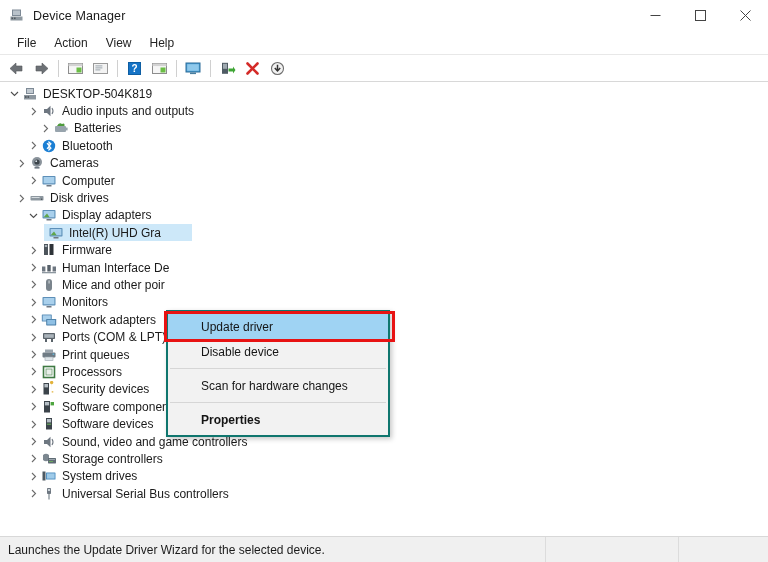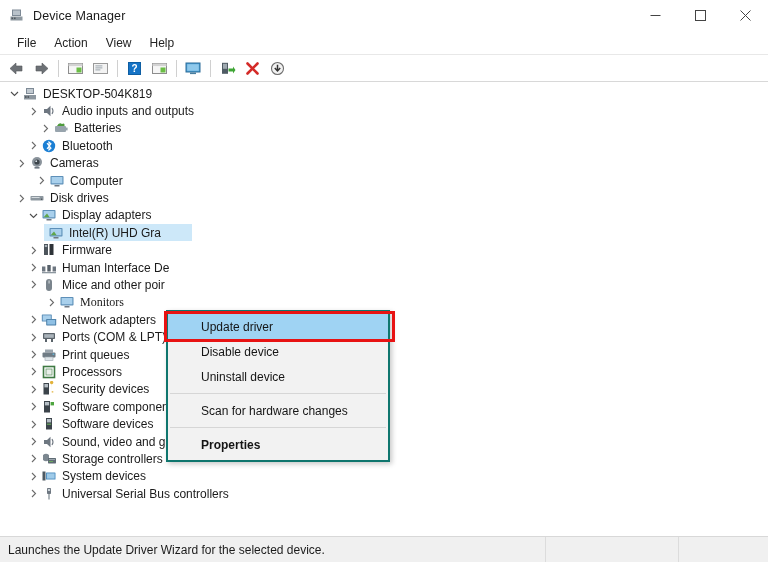--- a/index.html
+++ b/index.html
@@ -438,21 +438,21 @@
               <circle cx="8" cy="7" r="5" fill="#8b949c"></circle>
               <circle cx="8" cy="7" r="2.6" fill="#3d454b"></circle>
               <circle cx="7.2" cy="6.2" r="0.9" fill="#d9e2e8"></circle>
               <rect x="5.5" y="12" width="5" height="1.6" fill="#6e7781"></rect>
             </svg>
           </span>
           <span class="node-label">Cameras</span>
         </div>
       </div>
 
-      <div class="row" style="padding-left:26px;margin-left:8px;">
+      <div class="row" style="padding-left:26px;">
         <div class="row-inner">
           <span class="twisty">
             <svg width="9" height="9" viewBox="0 0 9 9">
                 <path d="M3 1 L6.5 4.5 L3 8" fill="none" stroke="#6b6b6b" stroke-width="1.1"></path>
               </svg>
           </span>
           <span class="node-icon">
             <svg class="icon-svg" viewBox="0 0 16 16">
               <rect x="1.5" y="3" width="13" height="8.5" rx="0.8" fill="#5d8fb8"></rect>
               <rect x="2.6" y="4" width="10.8" height="6.3" fill="#a9d0ec"></rect>
@@ -563,21 +563,21 @@
           <span class="node-icon">
             <svg class="icon-svg" viewBox="0 0 16 16">
               <rect x="5" y="2" width="6" height="12" rx="3" fill="#7a848c"></rect>
               <rect x="7.6" y="3.5" width="0.9" height="3" fill="#e4e9ec"></rect>
             </svg>
           </span>
           <span class="node-label">Mice and other poir</span>
         </div>
       </div>
 
-      <div class="row" style="padding-left:44px;font-family:Liberation Serif, serif;">
+      <div class="row" style="padding-left:26px;">
         <div class="row-inner">
           <span class="twisty">
             <svg width="9" height="9" viewBox="0 0 9 9">
                 <path d="M3 1 L6.5 4.5 L3 8" fill="none" stroke="#6b6b6b" stroke-width="1.1"></path>
               </svg>
           </span>
           <span class="node-icon">
             <svg class="icon-svg" viewBox="0 0 16 16">
               <rect x="1.5" y="3" width="13" height="8.5" rx="0.8" fill="#5d8fb8"></rect>
               <rect x="2.6" y="4" width="10.8" height="6.3" fill="#a9d0ec"></rect>
@@ -759,21 +759,21 @@
                 <path d="M3 1 L6.5 4.5 L3 8" fill="none" stroke="#6b6b6b" stroke-width="1.1"></path>
               </svg>
           </span>
           <span class="node-icon">
             <svg class="icon-svg" viewBox="0 0 16 16">
               <rect x="1.5" y="3.5" width="3" height="9" fill="#4e5a63"></rect>
               <rect x="5" y="4.5" width="9.5" height="7" rx="0.6" fill="#4e8fc0"></rect>
               <rect x="5.9" y="5.4" width="7.7" height="5.2" fill="#9fcbe9"></rect>
             </svg>
           </span>
-          <span class="node-label">System devices</span>
+          <span class="node-label">System drives</span>
         </div>
       </div>
 
       <div class="row" style="padding-left:26px;">
         <div class="row-inner">
           <span class="twisty">
             <svg width="9" height="9" viewBox="0 0 9 9">
                 <path d="M3 1 L6.5 4.5 L3 8" fill="none" stroke="#6b6b6b" stroke-width="1.1"></path>
               </svg>
           </span>
@@ -789,21 +789,20 @@
       </div>
 
     </div>
 
     <div class="ctxmenu">
       <div class="ctx-item-wrap">
         <div class="ctx-item highlighted">Update driver</div>
         <div class="ctx-highlight-box"></div>
       </div>
       <div class="ctx-item">Disable device</div>
-      <div class="ctx-item">Uninstall device</div>
       <div class="ctx-sep"></div>
       <div class="ctx-item">Scan for hardware changes</div>
       <div class="ctx-sep"></div>
       <div class="ctx-item bold">Properties</div>
     </div>
   </div>
 
   <div class="statusbar">
     <div class="status-panel1">
       <span>Launches the Update Driver Wizard for the selected device.</span>

